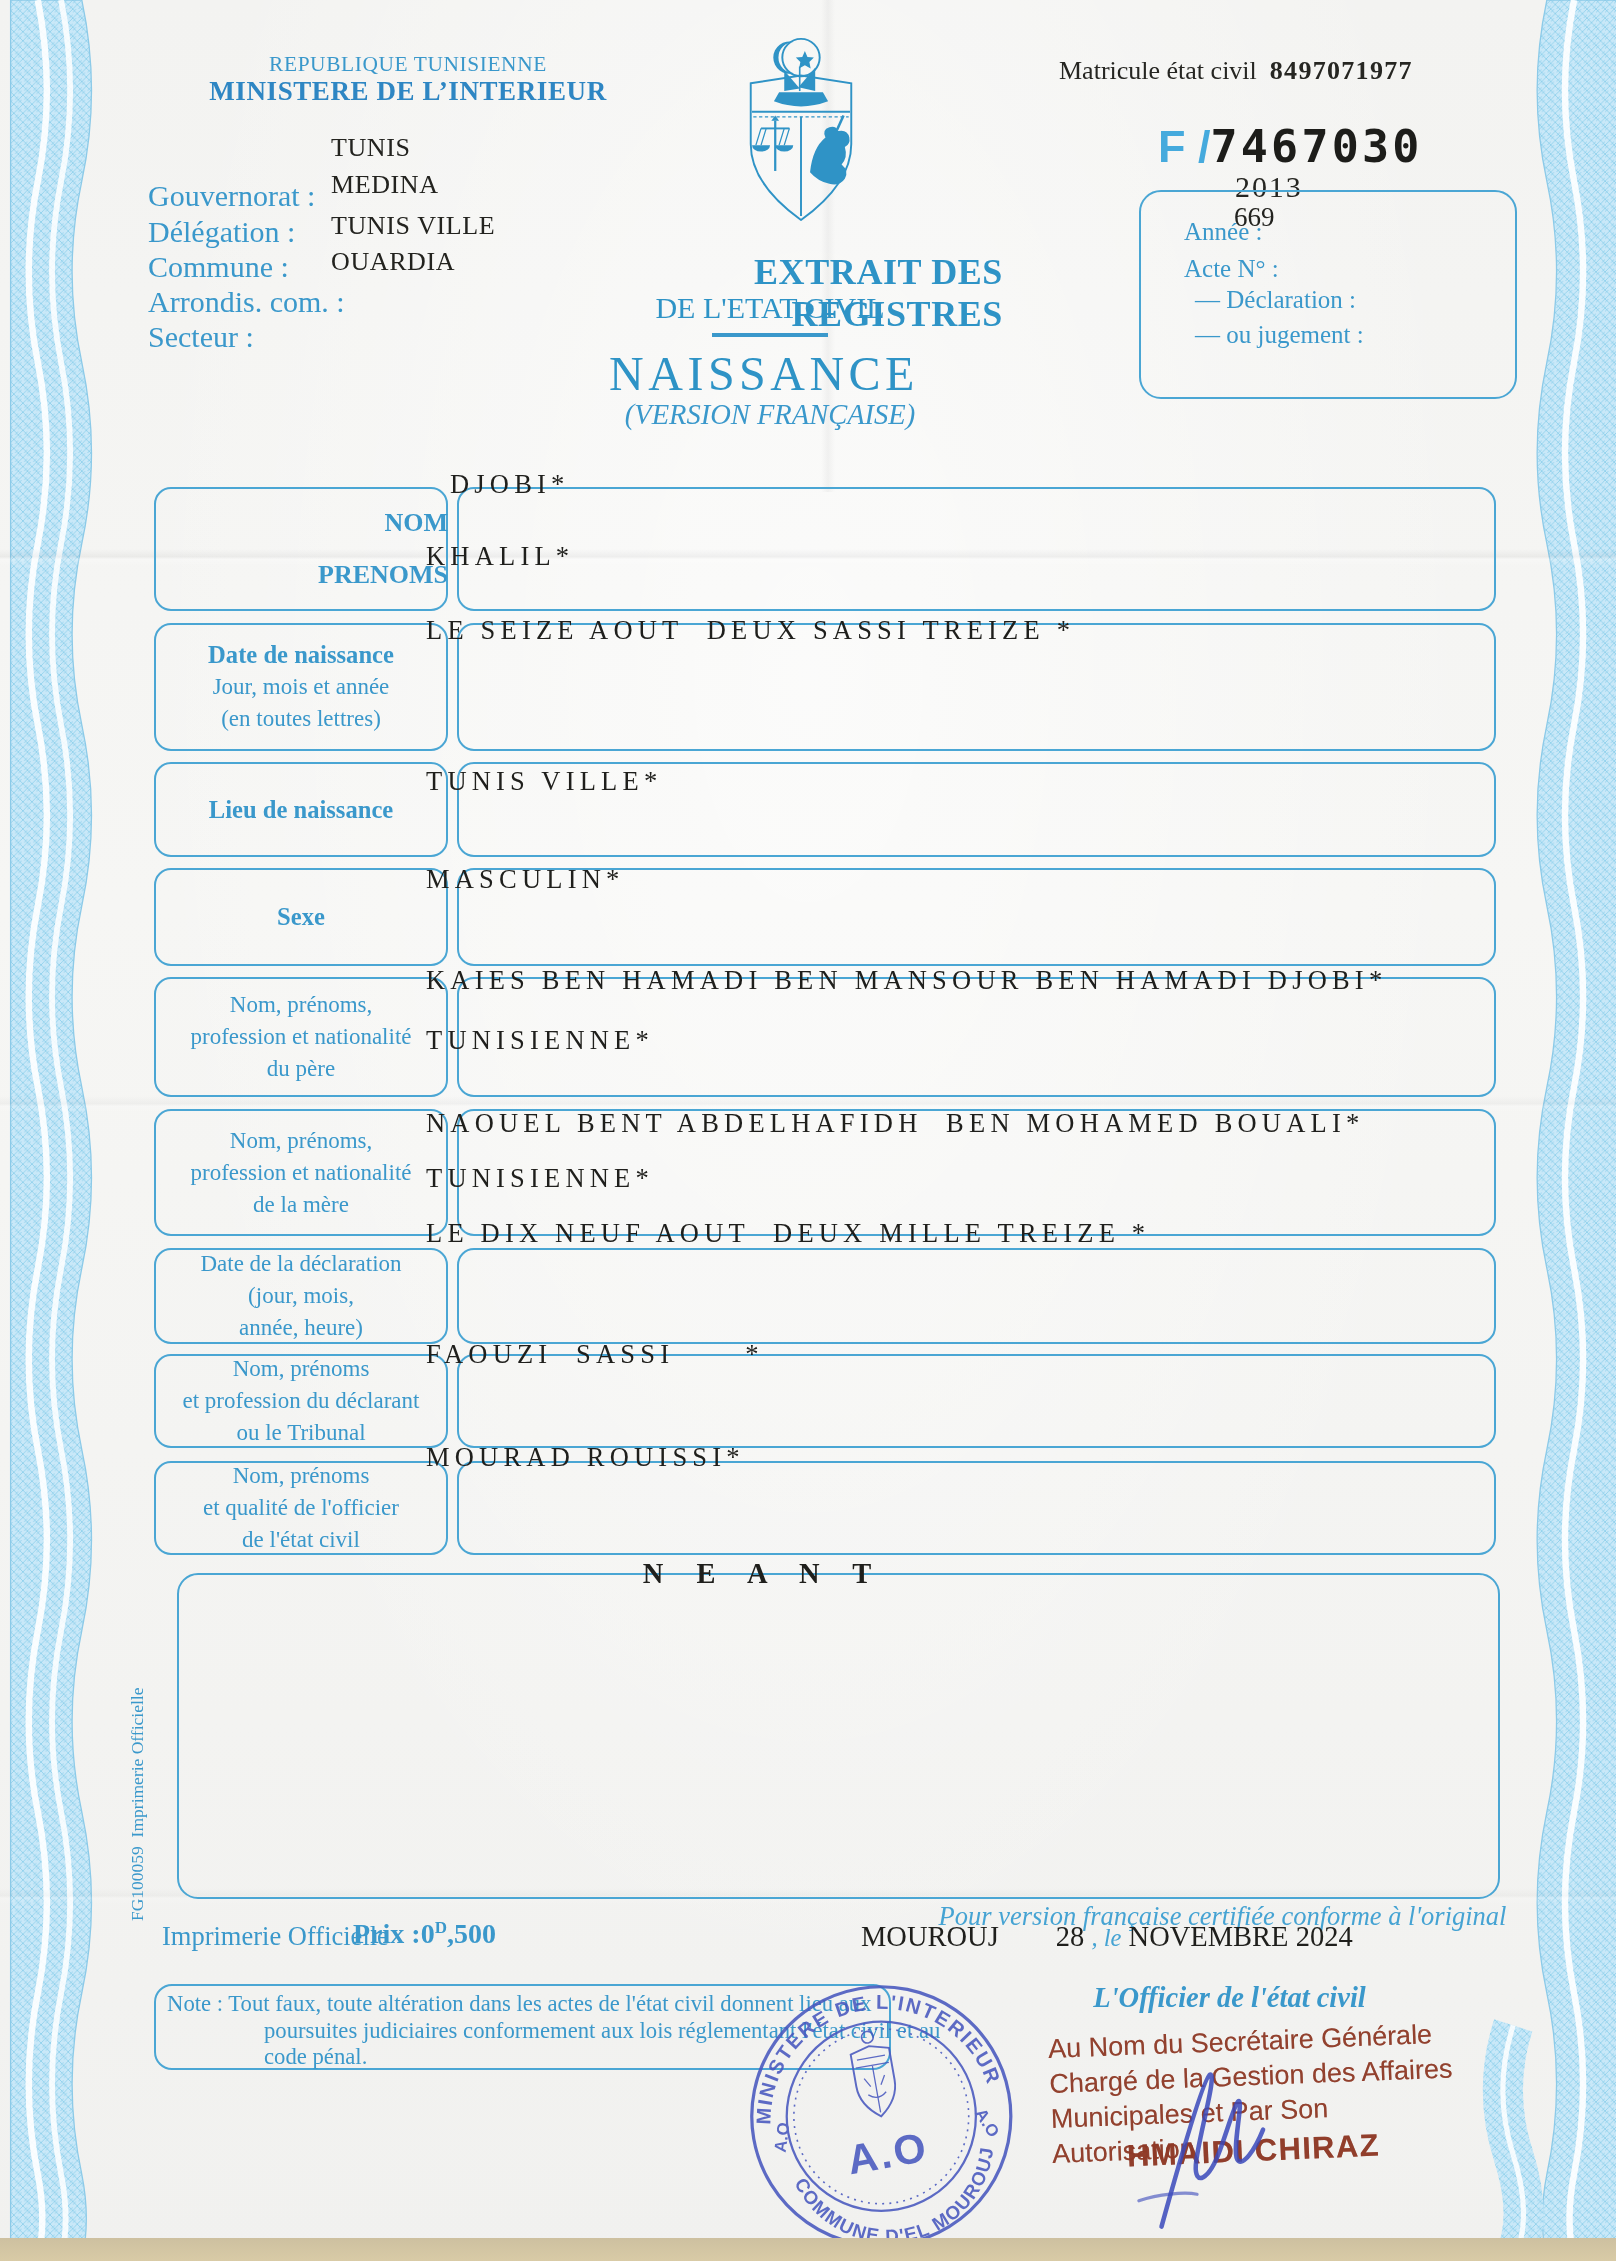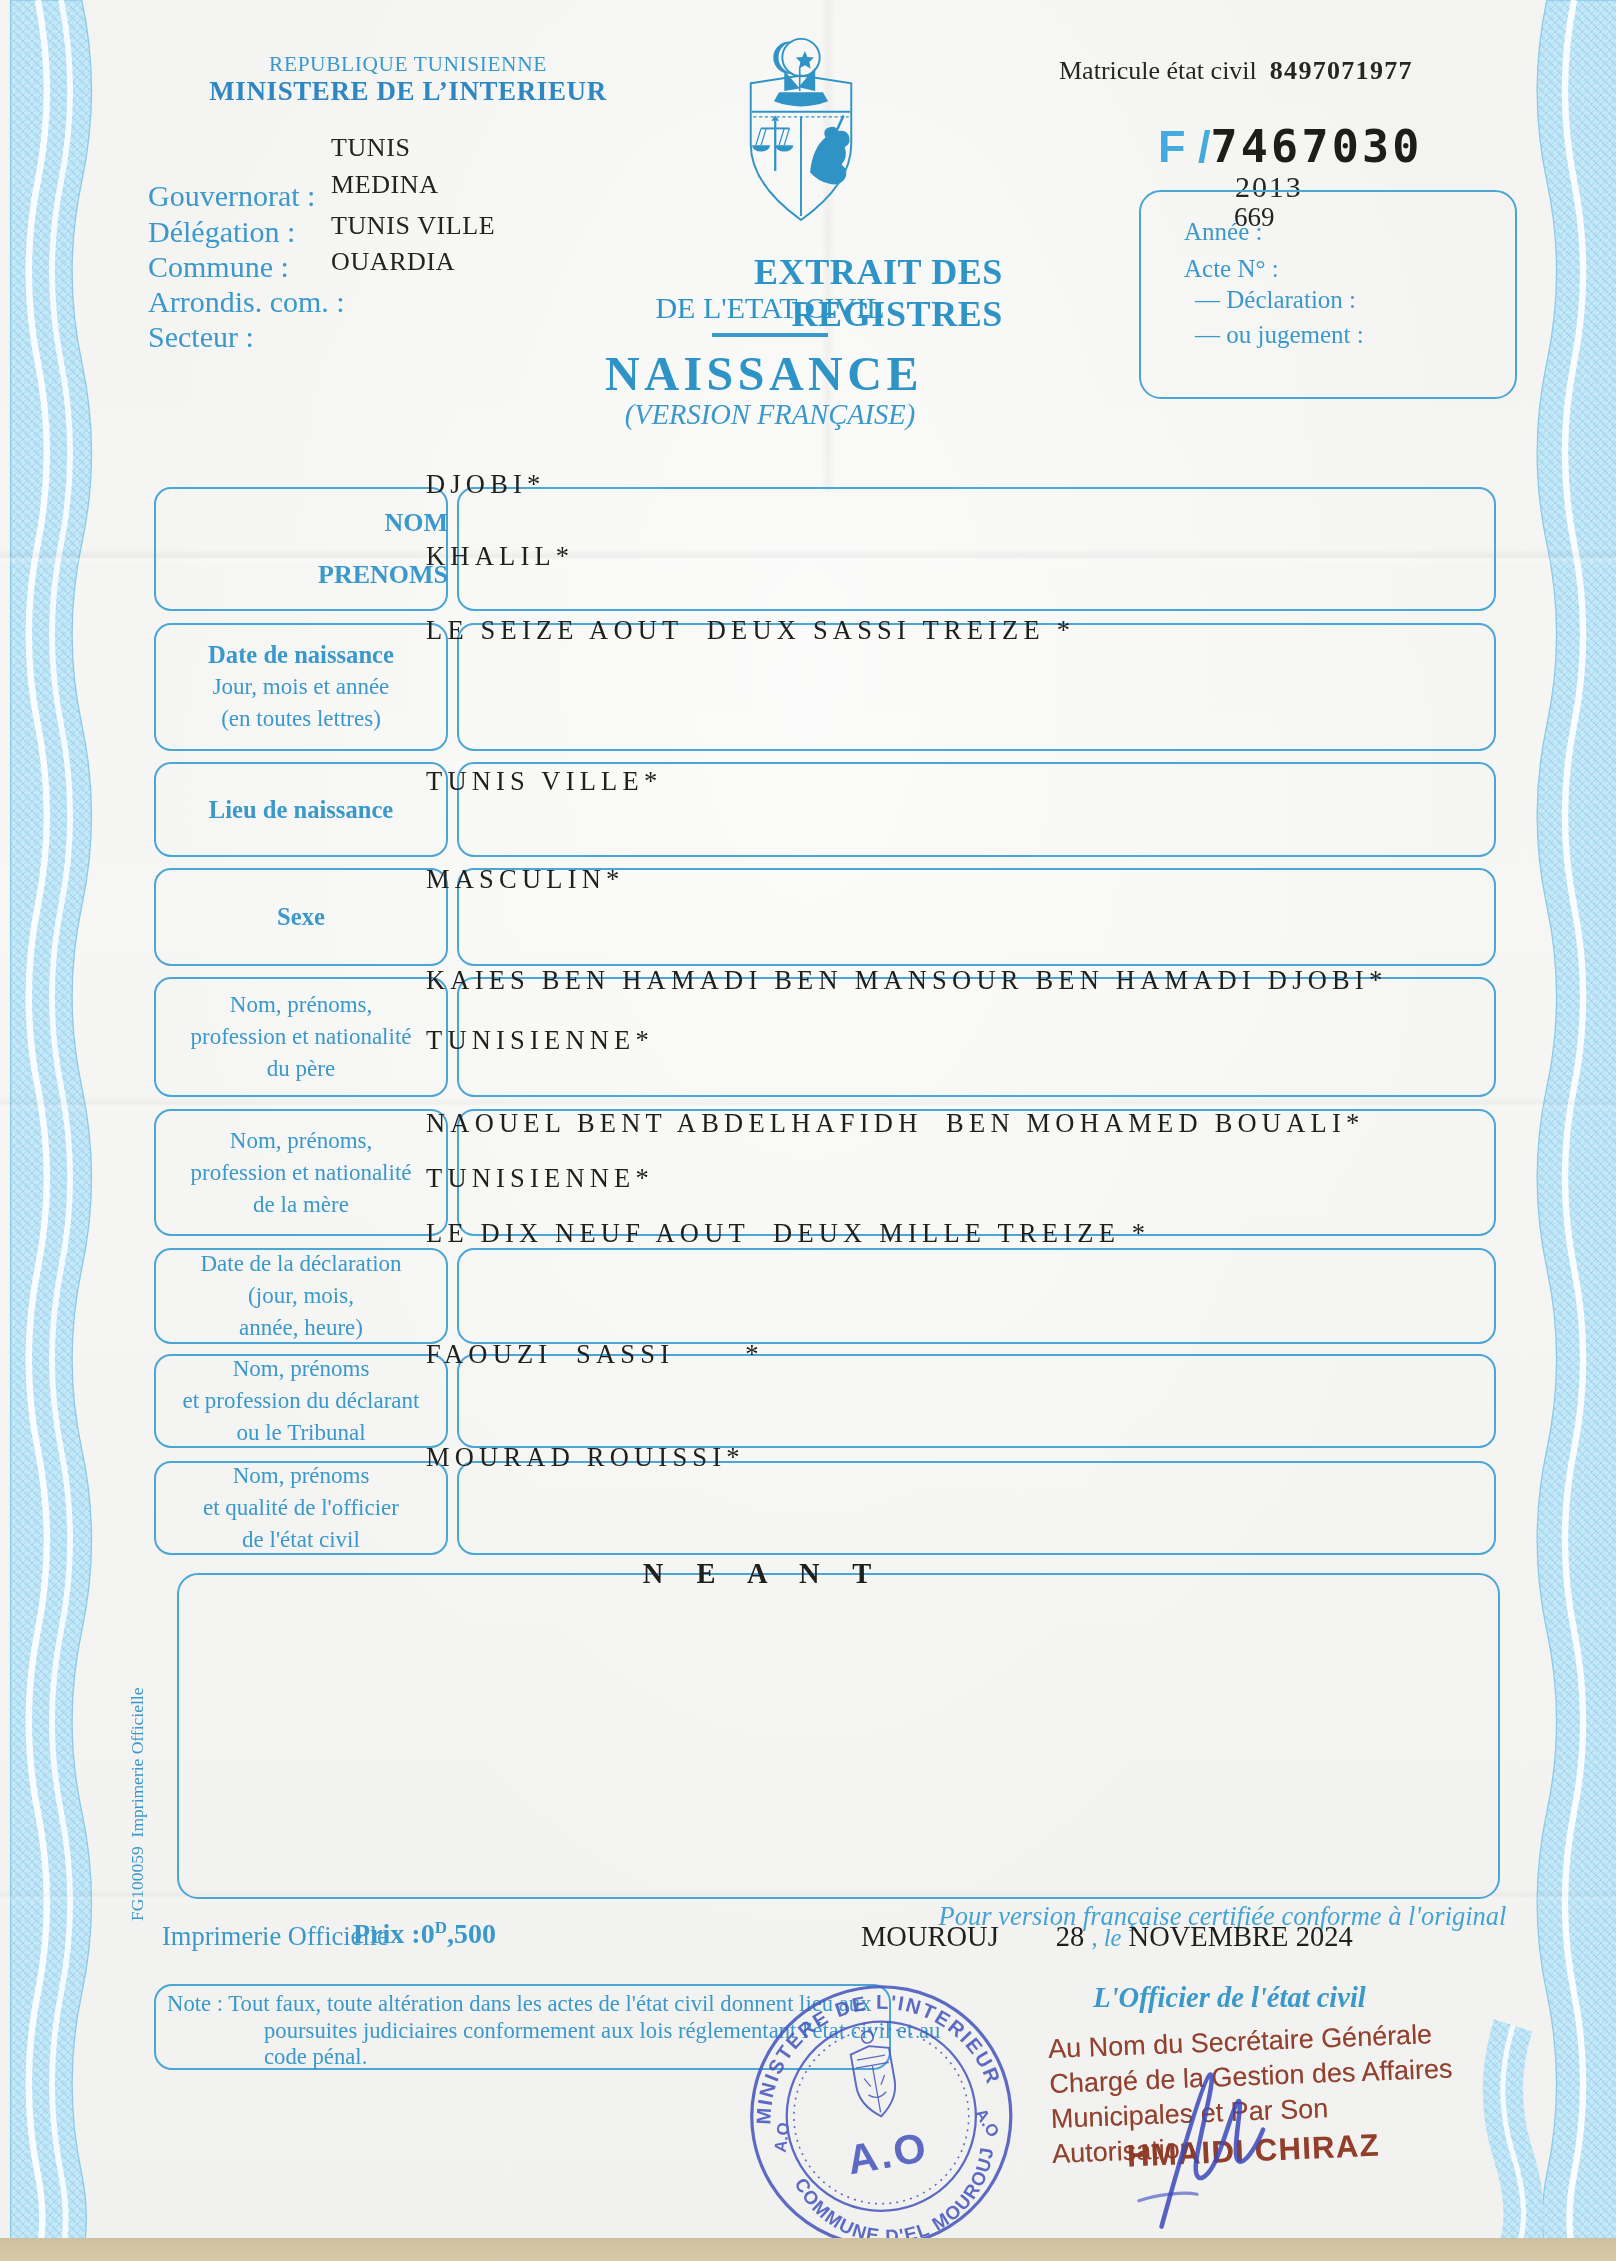--- a/index.html
+++ b/index.html
@@ -39,42 +39,42 @@
   .admin-label{font-size:30px;color:#3a98cb;}
   .admin-value{font-size:26px;color:#23231f;letter-spacing:0.6px;}
 
   
   .emblem{left:743px;top:34px;}
 
   
   .t1{left:537px;top:251px;width:466px;text-align:right;font-size:36px;font-weight:bold;letter-spacing:0.6px;color:#2e93c6;}
   .t2{left:537px;top:291px;width:466px;text-align:center;font-size:30px;color:#2e93c6;}
   .t-rule{left:712px;top:333px;width:116px;height:3.9px;background:#3a98cb;}
-  .t3{left:531px;top:346px;width:466px;text-align:center;font-size:48px;font-weight:bold;letter-spacing:4.5px;color:#2e93c6;}
+  .t3{left:531px;top:346px;width:466px;text-align:center;font-size:48px;font-weight:normal;letter-spacing:4.5px;color:#2e93c6;}
   .t4{left:537px;top:399px;width:466px;text-align:center;font-size:28.5px;font-style:italic;color:#3a98cb;}
 
   
   .trow{position:absolute;left:154px;width:1342px;}
   .lbox{position:absolute;left:0;top:0;width:294px;height:100%;border:2.6px solid #4aa6d4;border-radius:17px;box-sizing:border-box;}
   .vbox{position:absolute;left:303px;top:0;right:0;height:100%;border:2.6px solid #4aa6d4;border-radius:17px;box-sizing:border-box;}
   .llines{position:absolute;left:0;top:0;width:294px;height:100%;display:flex;flex-direction:column;justify-content:center;
           text-align:center;font-size:23px;line-height:32px;color:#3a98cb;}
   .llines .b1{font-weight:bold;font-size:24.6px;}
   .row0 .llines{line-height:52px;font-weight:bold;font-size:26px;text-align:right;}
   .value{position:absolute;left:272px;font-size:26.5px;letter-spacing:5.2px;color:#1f1f1c;white-space:pre;}
   .row0{top:487px;height:124px;}
   .row1{top:623px;height:128px;}
   .row2{top:762px;height:95px;}
   .row3{top:868px;height:98px;}
   .row4{top:977px;height:120px;}
   .row5{top:1109px;height:127px;}
   .row6{top:1248px;height:96px;}
   .row7{top:1354px;height:94px;}
   .row8{top:1461px;height:94px;}
-  .row0 .v0{top:-18px;} .row0 .v1{top:54px;}
+  .row0 .v0{top:-18px;margin-left:24px;} .row0 .v1{top:54px;}
   .row1 .v0{top:-7.8px;}
   .row2 .v0{top:3.9px;}
   .row3 .v0{top:-3.9px;}
   .row4 .v0{top:-11.6px;} .row4 .v1{top:48px;}
   .row5 .v0{top:-1.3px;text-align:right;} .row5 .v1{top:54px;}
   .row6 .v0{top:-30px;}
   .row7 .v0{top:-15.5px;}
   .row8 .v0{top:-19.4px;}
 
   

